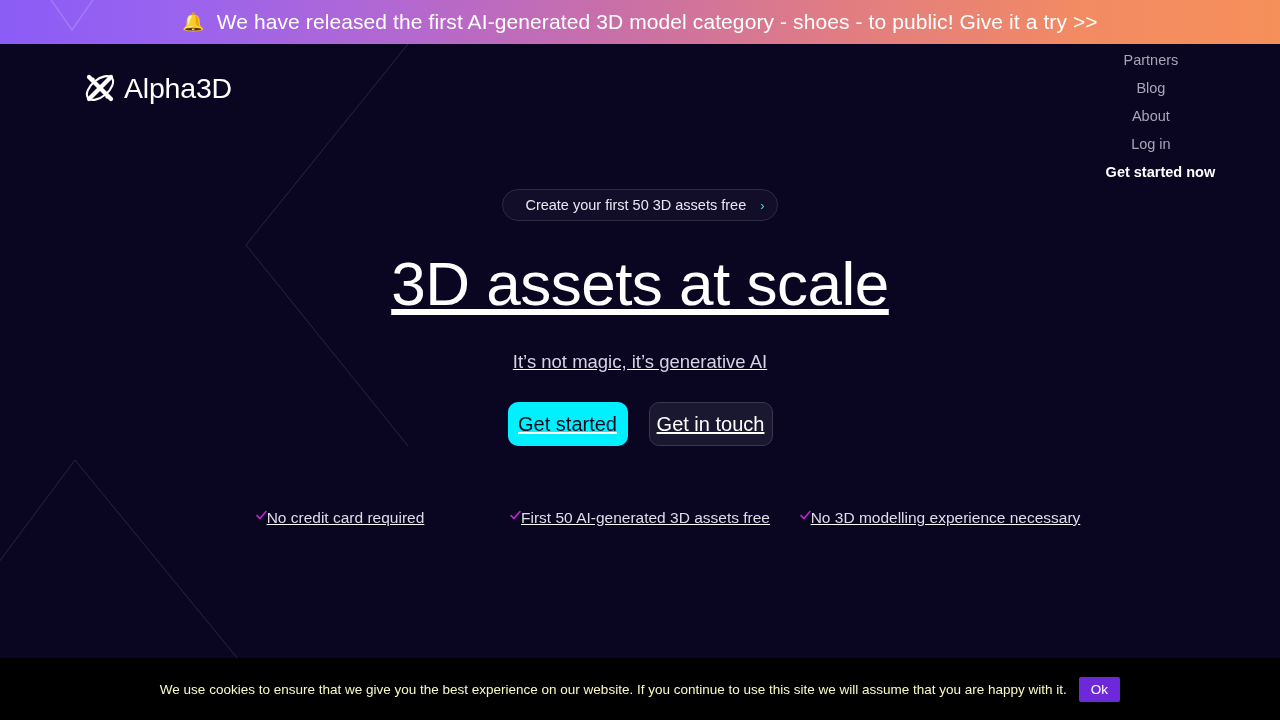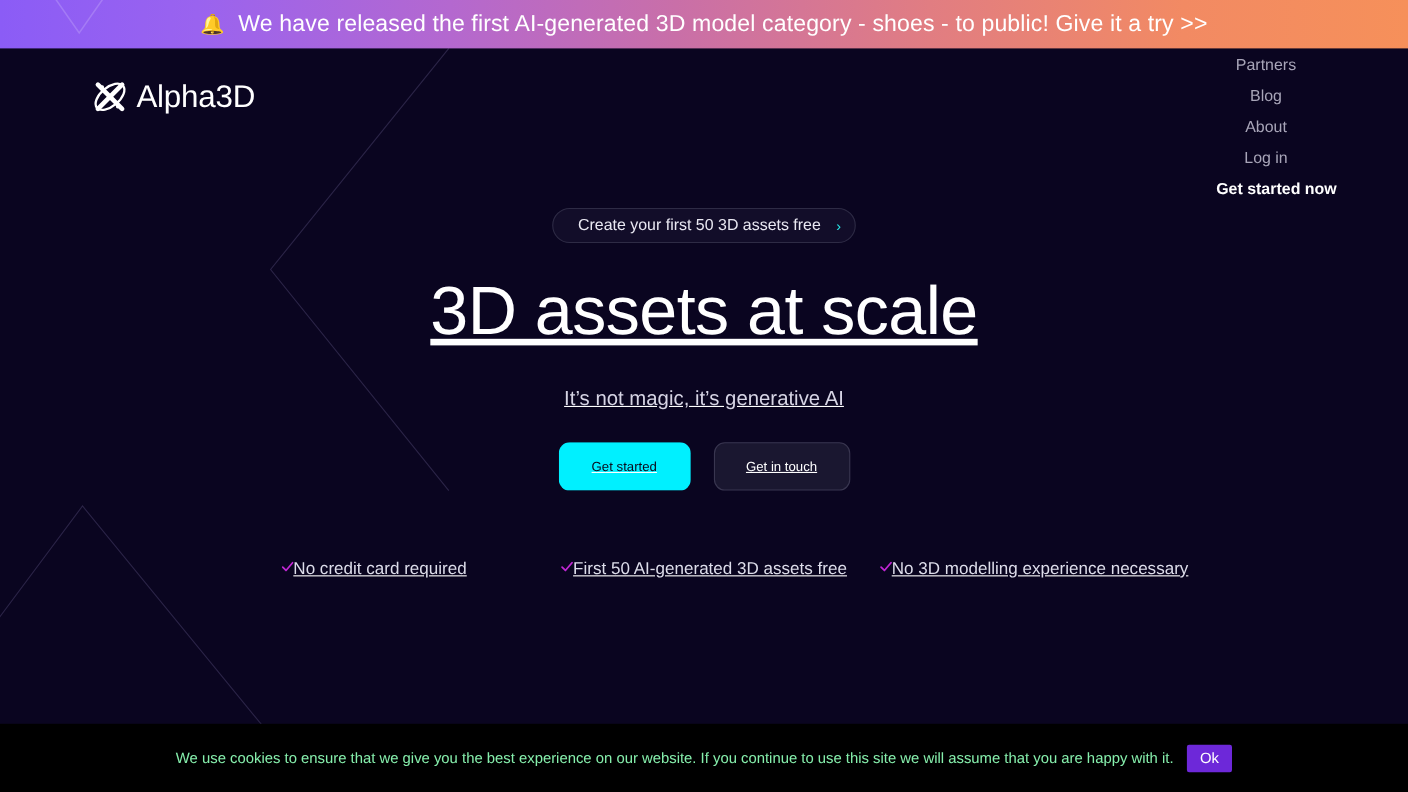--- a/index.html
+++ b/index.html
@@ -158,21 +158,21 @@
     justify-content: center;
     align-items: center;
     gap: 21px;
   }
   .btn {
     height: 44px;
     border-radius: 10px;
     display: inline-flex;
     align-items: center;
     justify-content: center;
-    font-size: 12px;
+    font-size: 20px;
     cursor: pointer;
     border: 1px solid transparent;
     white-space: nowrap;
   }
   .btn-primary {
     width: 120px;
     background: #00f0ff;
     color: #0b0a1c;
     font-weight: 500;
   }
@@ -213,21 +213,21 @@
     bottom: 0;
     width: 100%;
     height: 62px;
     background: #000000;
     z-index: 20;
     display: flex;
     align-items: center;
     justify-content: center;
     gap: 12px;
   }
-  .cookie-text { font-size: 13.5px; color: #86efac; }
+  .cookie-text { font-size: 13.5px; color: #fef9c3; }
   .cookie-ok {
     background: #6d28d9;
     color: #ffffff;
     font-size: 13.5px;
     padding: 5px 12px;
     border: none;
     border-radius: 2px;
     cursor: pointer;
     font-family: Liberation Sans, sans-serif;
   }

